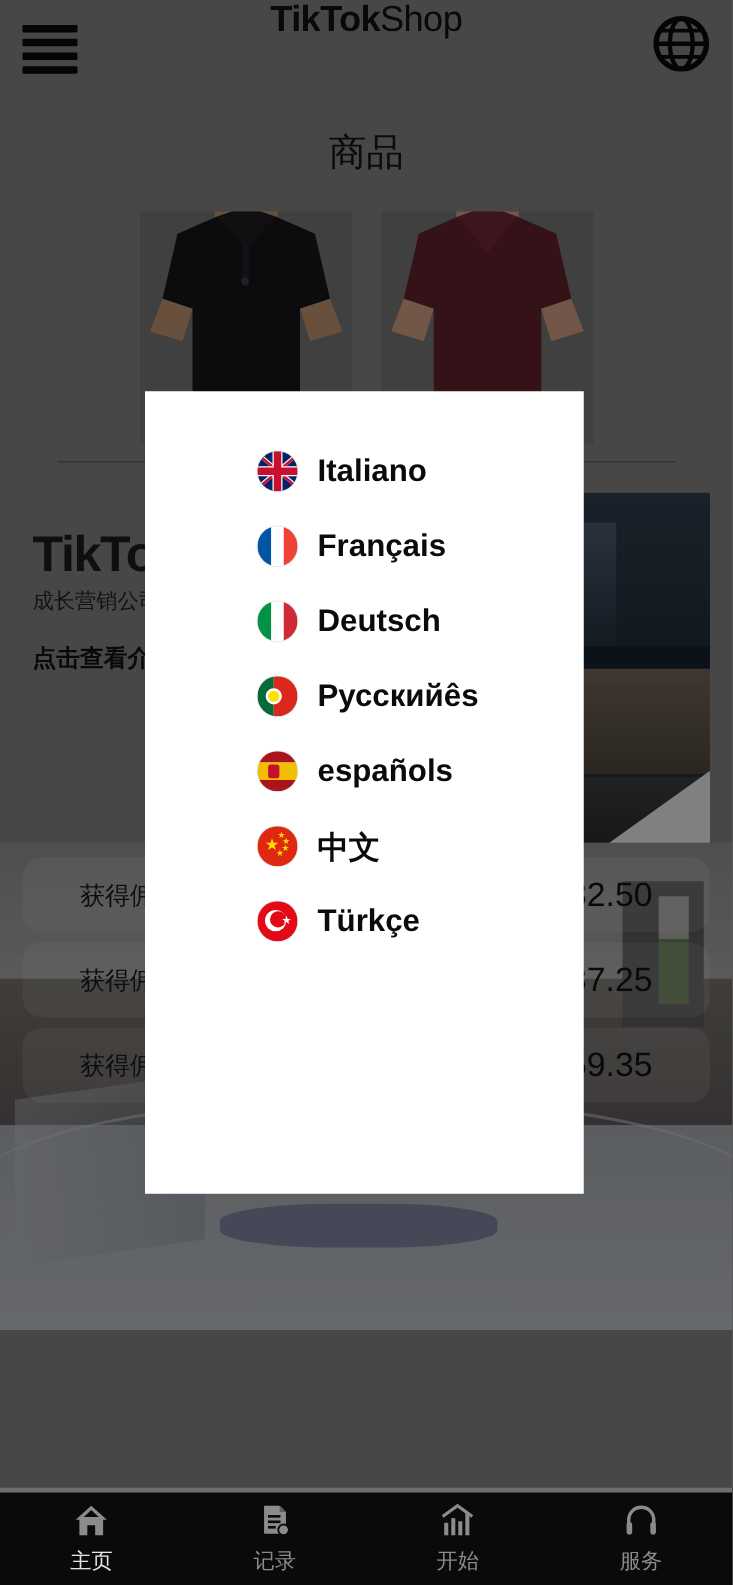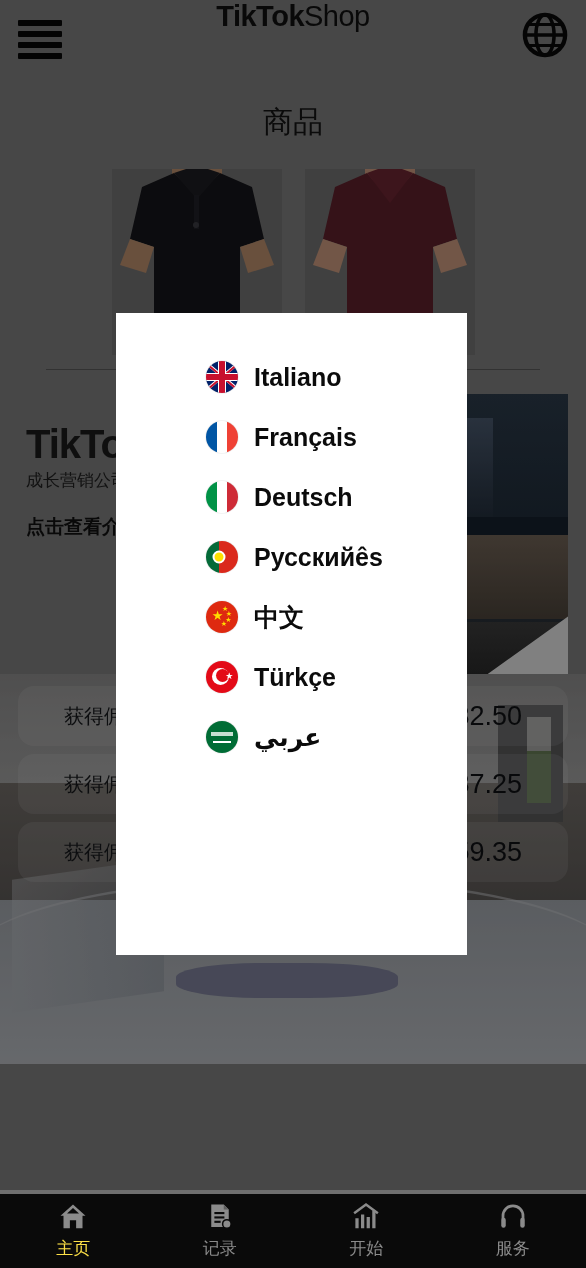--- a/index.html
+++ b/index.html
@@ -165,21 +165,21 @@
     background:#0a0a0a;
     display:flex; align-items:center;
     border-top:4px solid #6f6f6f;
   }
   .nav-item {
     flex:1; display:flex; flex-direction:column;
     align-items:center; justify-content:center; gap:5px;
   }
   .nav-item .ni { width:30px; height:30px; }
   .nav-item .nl { font-size:17px; color:#8b8b8b; }
-  .nav-item.active .nl { color:#fde047; }
+  .nav-item.active .nl { color:#e5e5e5; }
 </style>
 </head>
 <body>
 
 <div id="page">
 
   <div class="header">
     <div class="hamburger">
       <i></i>
       <i></i>
@@ -324,20 +324,29 @@
   <div class="lang">
     <span class="fl">
       <span class="f-col" style="left:0;width:42%;background:#046a38"></span>
       <span class="f-col" style="left:42%;width:58%;background:#da291c"></span>
       <span class="emblem" style="left:42%;background:#ffe000;border:2px solid #fff;width:13px;height:13px"></span>
     </span>
     <span class="nm">Русскийês</span>
   </div>
 
 
+  <div class="lang">
+    <span class="fl">
+      <span class="f-row" style="top:0;height:27%;background:#aa151b"></span>
+      <span class="f-row" style="top:27%;height:46%;background:#f1bf00"></span>
+      <span class="f-row" style="top:73%;height:27%;background:#aa151b"></span>
+      <span class="emblem" style="left:42%;width:9px;height:11px;border-radius:2px;background:#c8102e"></span>
+    </span>
+    <span class="nm">españols</span>
+  </div>
 
   <div class="lang">
     <span class="fl">
       <span style="position:absolute;inset:0;background:#de2910"></span>
       <span style="position:absolute;left:18%;top:26%;color:#ffde00;font-size:13px;line-height:13px">★</span>
       <span style="position:absolute;left:50%;top:14%;color:#ffde00;font-size:7px;line-height:7px">★</span>
       <span style="position:absolute;left:62%;top:28%;color:#ffde00;font-size:7px;line-height:7px">★</span>
       <span style="position:absolute;left:60%;top:48%;color:#ffde00;font-size:7px;line-height:7px">★</span>
       <span style="position:absolute;left:46%;top:60%;color:#ffde00;font-size:7px;line-height:7px">★</span>
     </span>
@@ -347,28 +356,20 @@
   <div class="lang">
     <span class="fl">
       <span style="position:absolute;inset:0;background:#e30a17"></span>
       <span style="position:absolute;left:20%;top:22%;width:17px;height:17px;border-radius:50%;background:#fff"></span>
       <span style="position:absolute;left:31%;top:26%;width:13px;height:13px;border-radius:50%;background:#e30a17"></span>
       <span style="position:absolute;left:60%;top:34%;color:#fff;font-size:9px;line-height:9px">★</span>
     </span>
     <span class="nm">Türkçe</span>
   </div>
 
-  <div class="lang">
-    <span class="fl">
-      <span style="position:absolute;inset:0;background:#006c35"></span>
-      <span style="position:absolute;left:16%;top:34%;width:68%;height:12%;background:#e9f3ec;opacity:.85"></span>
-      <span style="position:absolute;left:22%;top:62%;width:56%;height:7%;background:#fff"></span>
-    </span>
-    <span class="nm rtl">عربي</span>
-  </div>
 </div>
 
 <div id="navbar">
 
   <div class="nav-item active">
     <svg class="ni" viewBox="0 0 24 24">
       <path d="M12 2 L22 11 L19.6 11 L19.6 21 L14.5 21 L14.5 14.5 L9.5 14.5 L9.5 21 L4.4 21 L4.4 11 L2 11 Z" fill="#8b8b8b"></path>
       <path d="M12 4.8 L7.2 9.2 L16.8 9.2 Z" fill="#0a0a0a"></path>
     </svg>
     <span class="nl">主页</span>

